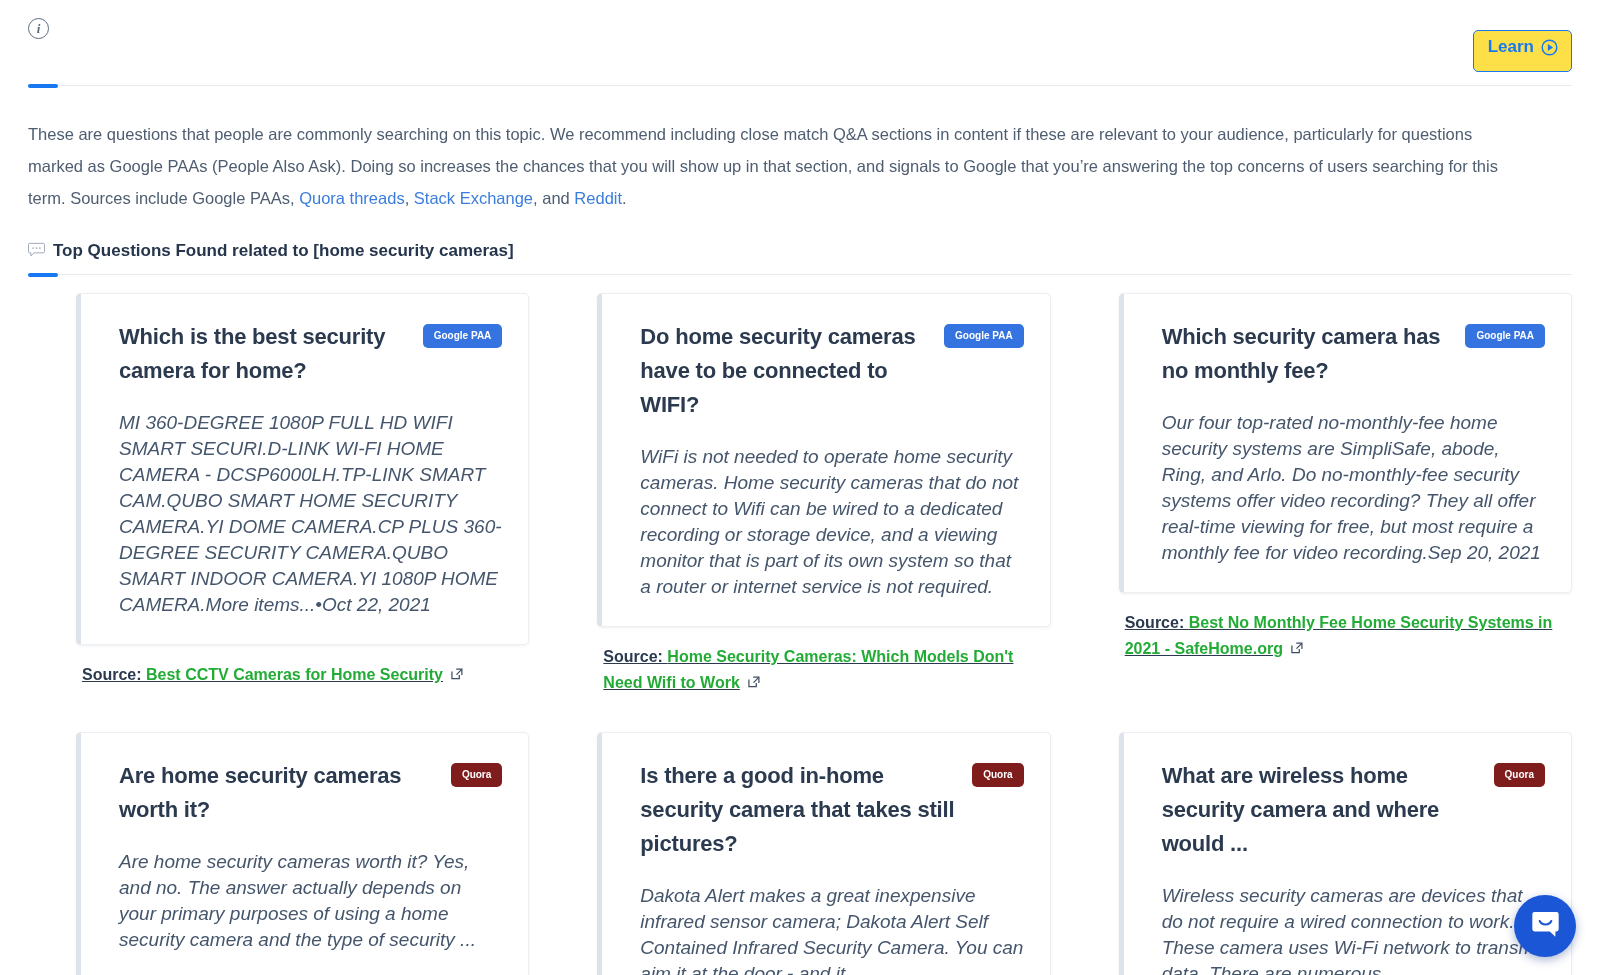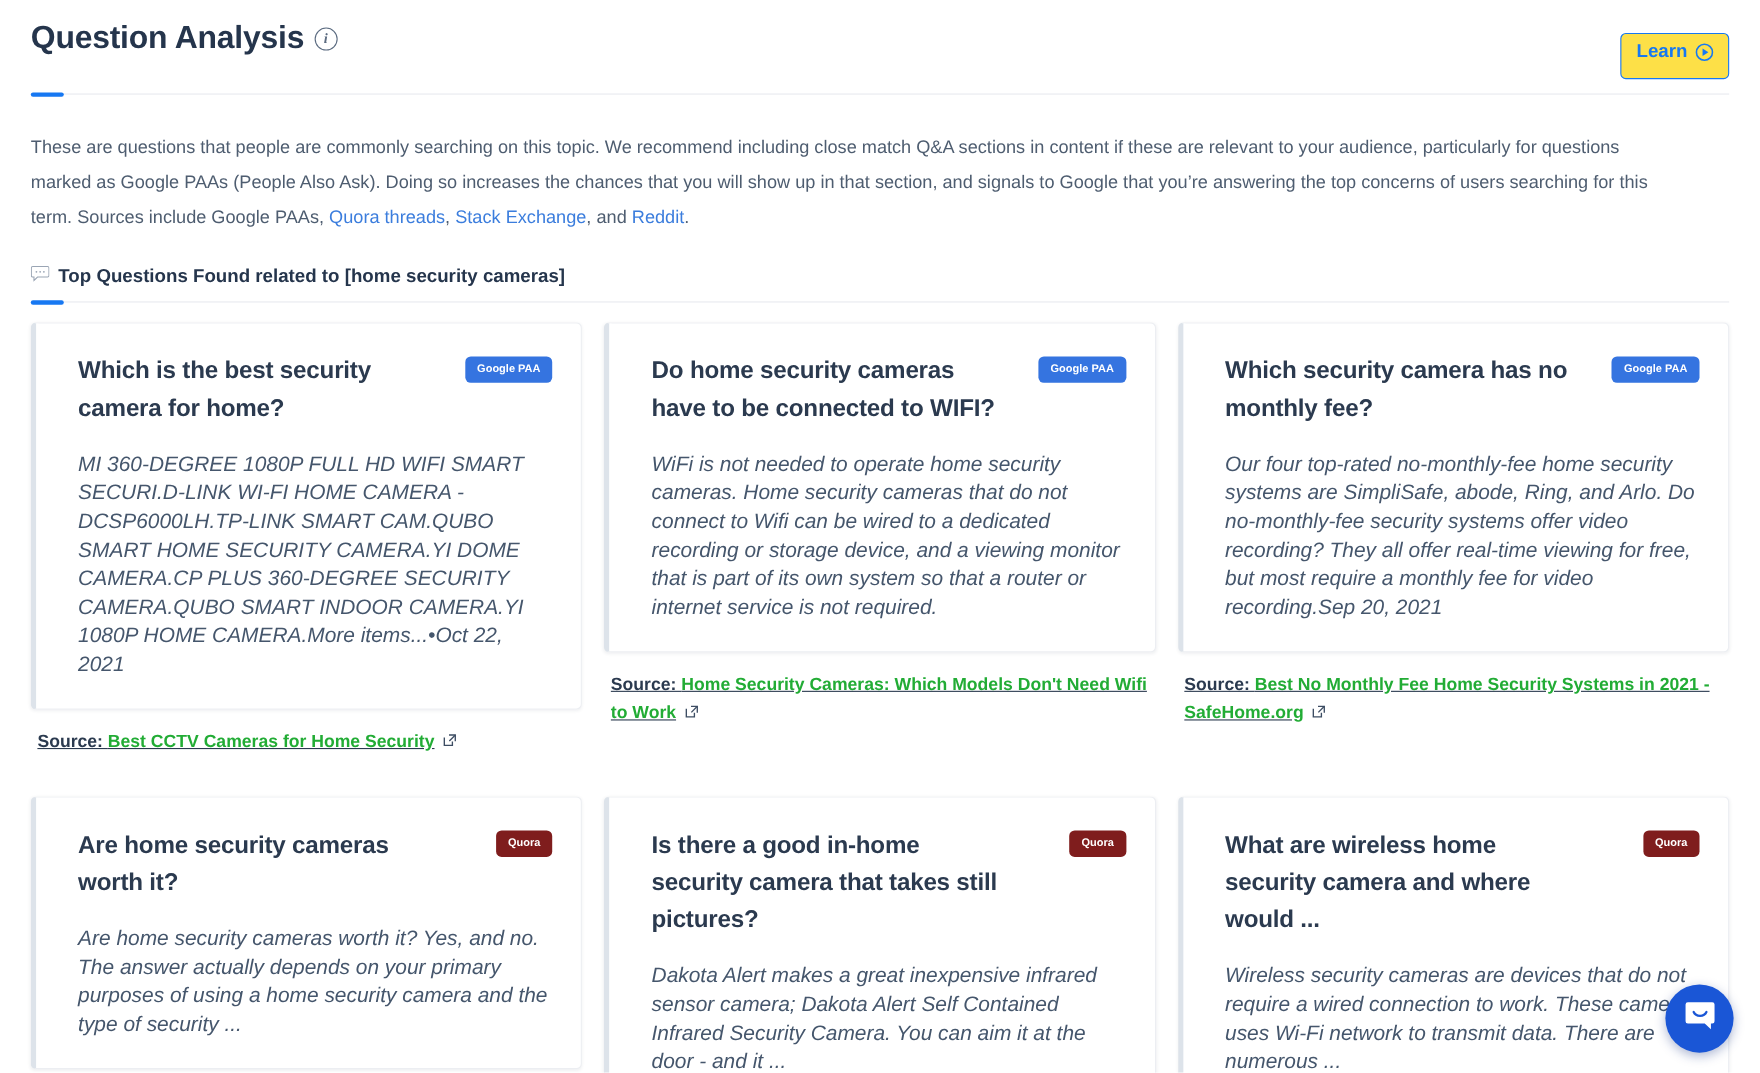--- a/index.html
+++ b/index.html
@@ -121,21 +121,21 @@
   .bubble-emoji { font-size: 16px; line-height: 1; color: #8a96a6; }
 
   
   .grid {
     margin: 16px 28px 0 28px;
     display: grid;
     grid-template-columns: repeat(3, 1fr);
     column-gap: 20px;
     row-gap: 0;
   }
-  .cell { display: flex; flex-direction: column; }
+  .cell { display: flex; flex-direction: column; margin-left: 48px; }
 
   .qcard {
     background: #ffffff;
     border: 1px solid #eceef2;
     border-left: 5px solid #dde3ea;
     border-radius: 5px;
     box-shadow: 0 1px 3px rgba(25,40,70,0.07);
     padding: 26px 26px 26px 38px;
   }
   .qcard-head {
@@ -216,21 +216,20 @@
     cursor: pointer;
   }
 </style>
 </head>
 <body>
 
 <div class="page">
 
   <div class="header-row">
     <div class="page-title">
-      <span>Question Analysis</span>
       <span class="info-icon">i</span>
     </div>
     <div class="learn-btn">
       <span>Learn</span>
       <span class="play-circle">
         <svg viewBox="0 0 20 20" width="17" height="17">
           <circle cx="10" cy="10" r="8.6" fill="none" stroke="#1778f2" stroke-width="1.7"></circle>
           <polygon points="8,6 14.2,10 8,14" fill="#1778f2"></polygon>
         </svg>
       </span>

